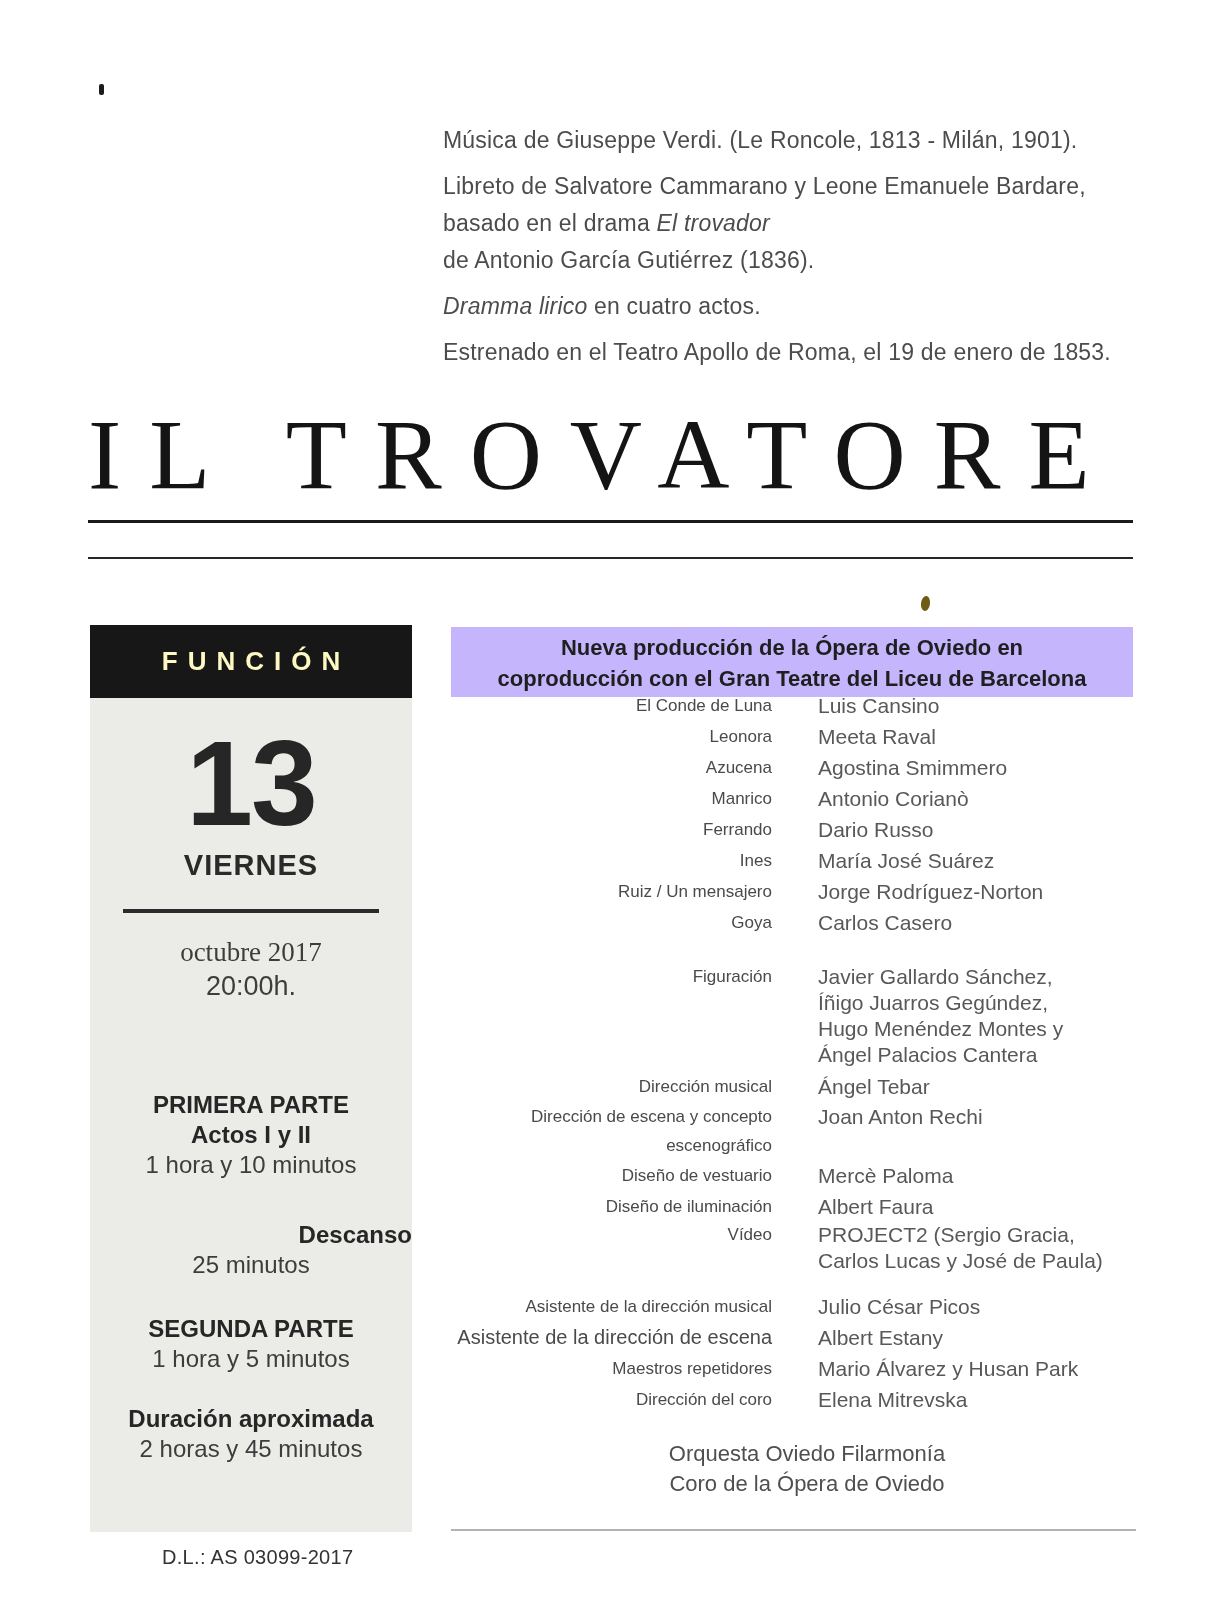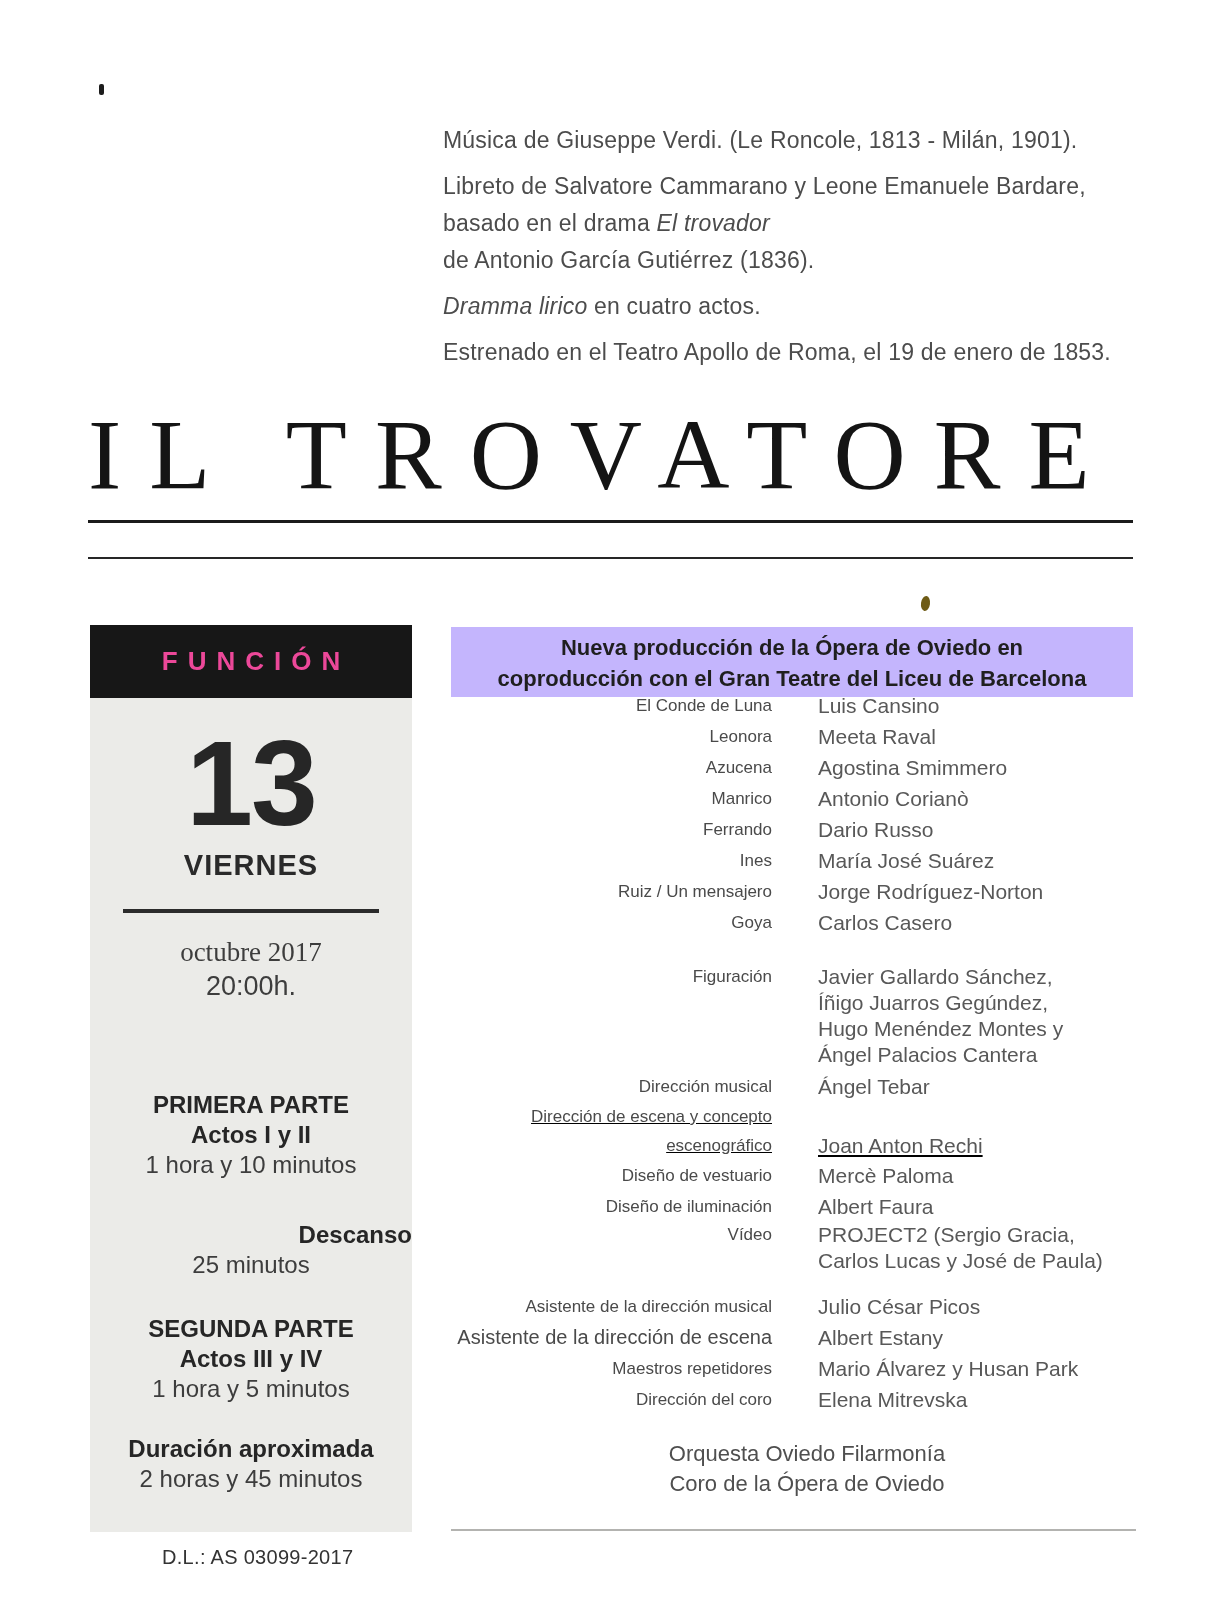--- a/index.html
+++ b/index.html
@@ -16,21 +16,21 @@
   .rule{left:88px;width:1045px;height:3px;background:#1b1b1b;}
   #rule1{top:520px;}
   #rule2{top:557px;height:2px;background:#262626;}
 
   
   #speck-top{left:99px;top:84px;width:5px;height:11px;background:#1c1c1c;border-radius:2px;}
   #speck-gold{left:921px;top:596px;width:9px;height:15px;background:#6e5b15;border-radius:50%;transform:rotate(8deg);}
 
   
   #sidebar{left:90px;top:625px;width:322px;height:907px;background:#ebebe8;color:#2e2e2e;text-align:center;}
-  #sidebar-header{height:73px;line-height:73px;background:#171717;color:#ec4899;font-size:26px;font-weight:bold;letter-spacing:10px;padding-left:10px;box-sizing:border-box;}
+  #sidebar-header{height:73px;line-height:73px;background:#171717;color:#fef9c3;font-size:26px;font-weight:bold;letter-spacing:10px;padding-left:10px;box-sizing:border-box;}
   #day-number{margin-top:25px;font-size:120px;line-height:120px;font-weight:bold;letter-spacing:-2px;color:#262626;}
   #weekday{margin-top:2px;font-size:29px;line-height:40px;font-weight:bold;letter-spacing:1px;color:#2a2a2a;}
   #date-rule{width:256px;height:4px;background:#2b2b2b;margin:24px auto 0 auto;}
   #month-year{margin-top:22px;font-size:27px;line-height:34px;color:#3d3d3d;font-family:Liberation Serif, serif;}
   #show-time{font-size:27px;line-height:34px;color:#3d3d3d;}
   .sb-bold{font-size:24px;line-height:30px;font-weight:bold;color:#262626;}
   .sb-reg{font-size:24px;line-height:30px;color:#3d3d3d;}
   #part1-title{margin-top:87px;}
   #interval-title{margin-top:40px;text-align:right;}
   #part2-title{margin-top:34px;}
@@ -39,21 +39,21 @@
   
   #banner{left:451px;top:627px;width:682px;height:70px;background:#c4b5fd;box-sizing:border-box;padding-top:5px;text-align:center;font-size:22px;line-height:31px;font-weight:bold;color:#1f1f1f;white-space:pre-line;}
 
   
   #credits{left:442px;top:690px;width:710px;}
   .crow{display:flex;align-items:flex-start;}
   .role{width:330px;text-align:right;font-size:17px;line-height:31px;color:#4a4a4a;white-space:pre-line;flex:none;}
   .name{margin-left:46px;font-size:21px;line-height:31px;color:#585858;white-space:pre-line;}
   .lh26 .role,.lh26 .name{line-height:26px;}
   .lh29 .role,.lh29 .name{line-height:29px;}
-  .crow.bottom{align-items:flex-end;text-decoration:underline;}
+  .crow.bottom{align-items:flex-start;}
   .tight .role{font-size:20px;}
   #row-figuracion{margin-top:26px;}
   #row-dir-musical{margin-top:3px;}
   #row-asist-musical{margin-top:17px;}
   #ensembles{margin-top:24px;text-align:center;padding-left:20px;font-size:22px;line-height:30px;color:#4f4f4f;white-space:pre-line;}
 
   
   #bottom-rule{left:451px;top:1529px;width:685px;height:2px;background:#b3b3b0;}
   #dl-number{left:162px;top:1546px;font-size:20px;color:#333333;letter-spacing:.3px;}
 </style>
@@ -82,21 +82,20 @@
   <div id="weekday">VIERNES</div>
   <div id="date-rule"></div>
   <div id="month-year">octubre 2017</div>
   <div id="show-time">20:00h.</div>
   <div class="sb-bold" id="part1-title">PRIMERA PARTE</div>
   <div class="sb-bold">Actos I y II</div>
   <div class="sb-reg">1 hora y 10 minutos</div>
   <div class="sb-bold" id="interval-title">Descanso</div>
   <div class="sb-reg">25 minutos</div>
   <div class="sb-bold" id="part2-title">SEGUNDA PARTE</div>
-  <div class="sb-bold">Actos III y IV</div>
   <div class="sb-reg">1 hora y 5 minutos</div>
   <div class="sb-bold" id="total-title">Duración aproximada</div>
   <div class="sb-reg">2 horas y 45 minutos</div>
 </div>
 
 <div class="abs" id="banner">Nueva producción de la Ópera de Oviedo en
 coproducción con el Gran Teatre del Liceu de Barcelona</div>
 
 <div class="abs" id="credits">
   <div class="crow">

